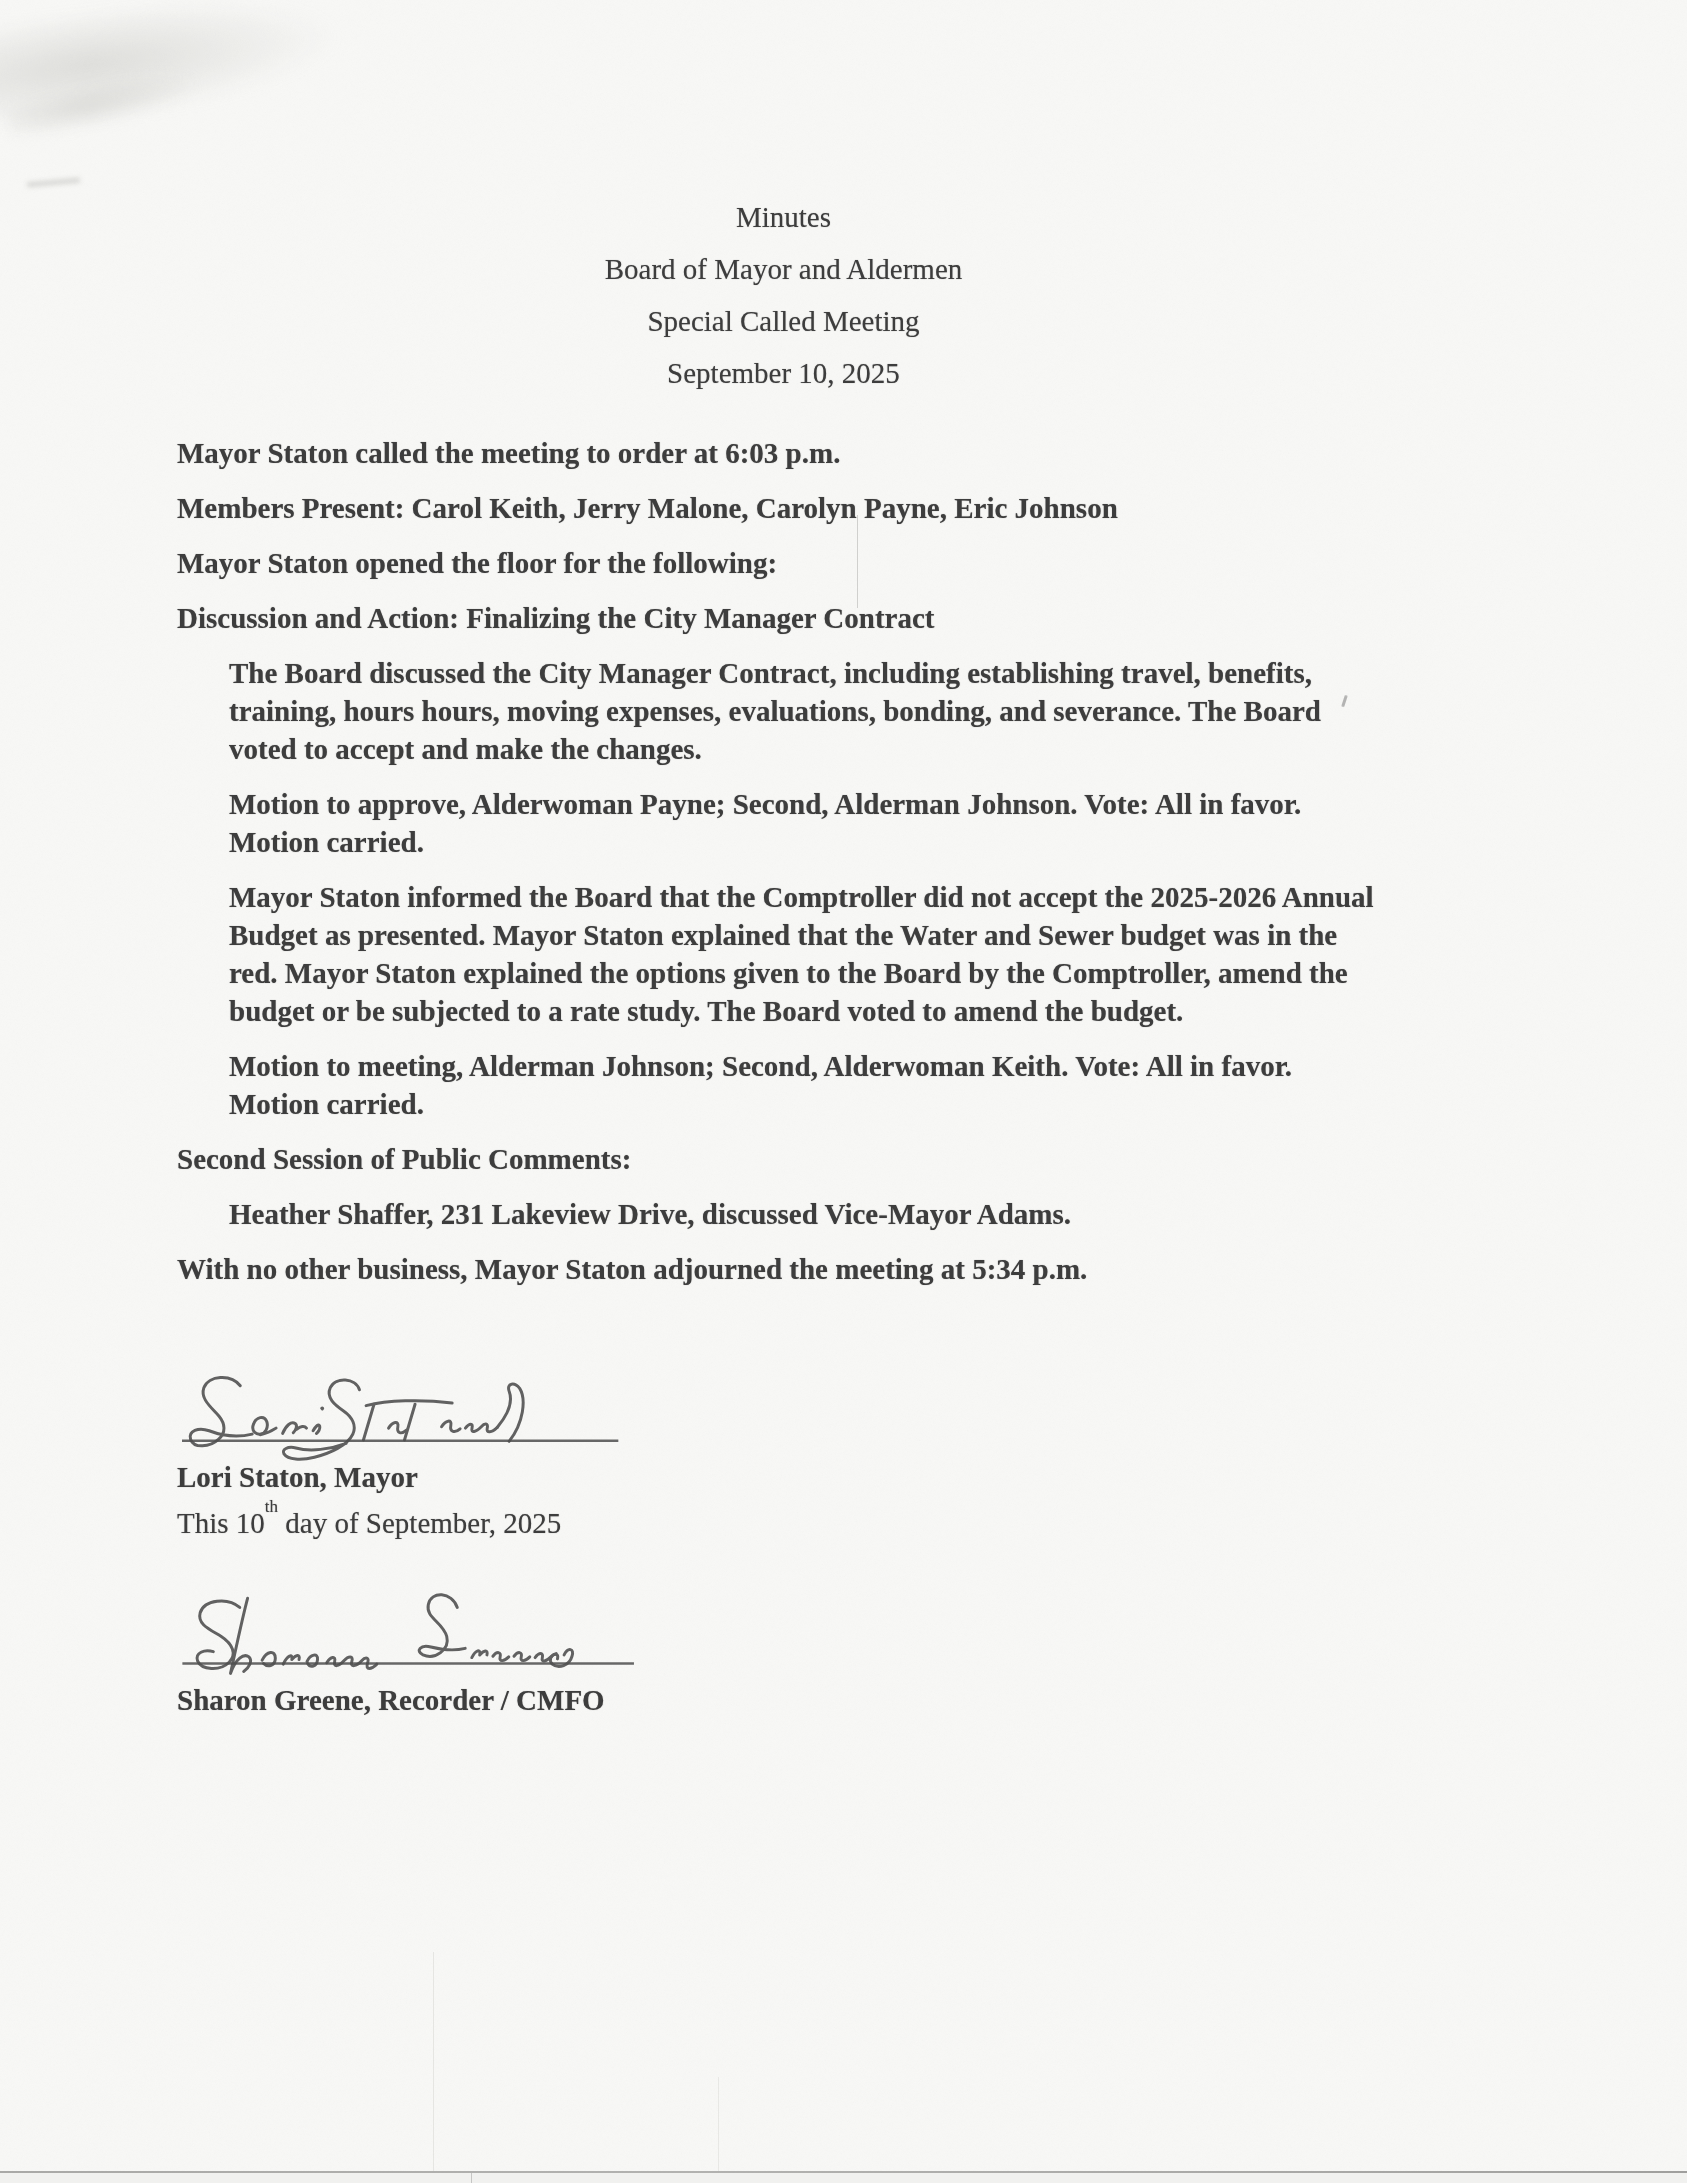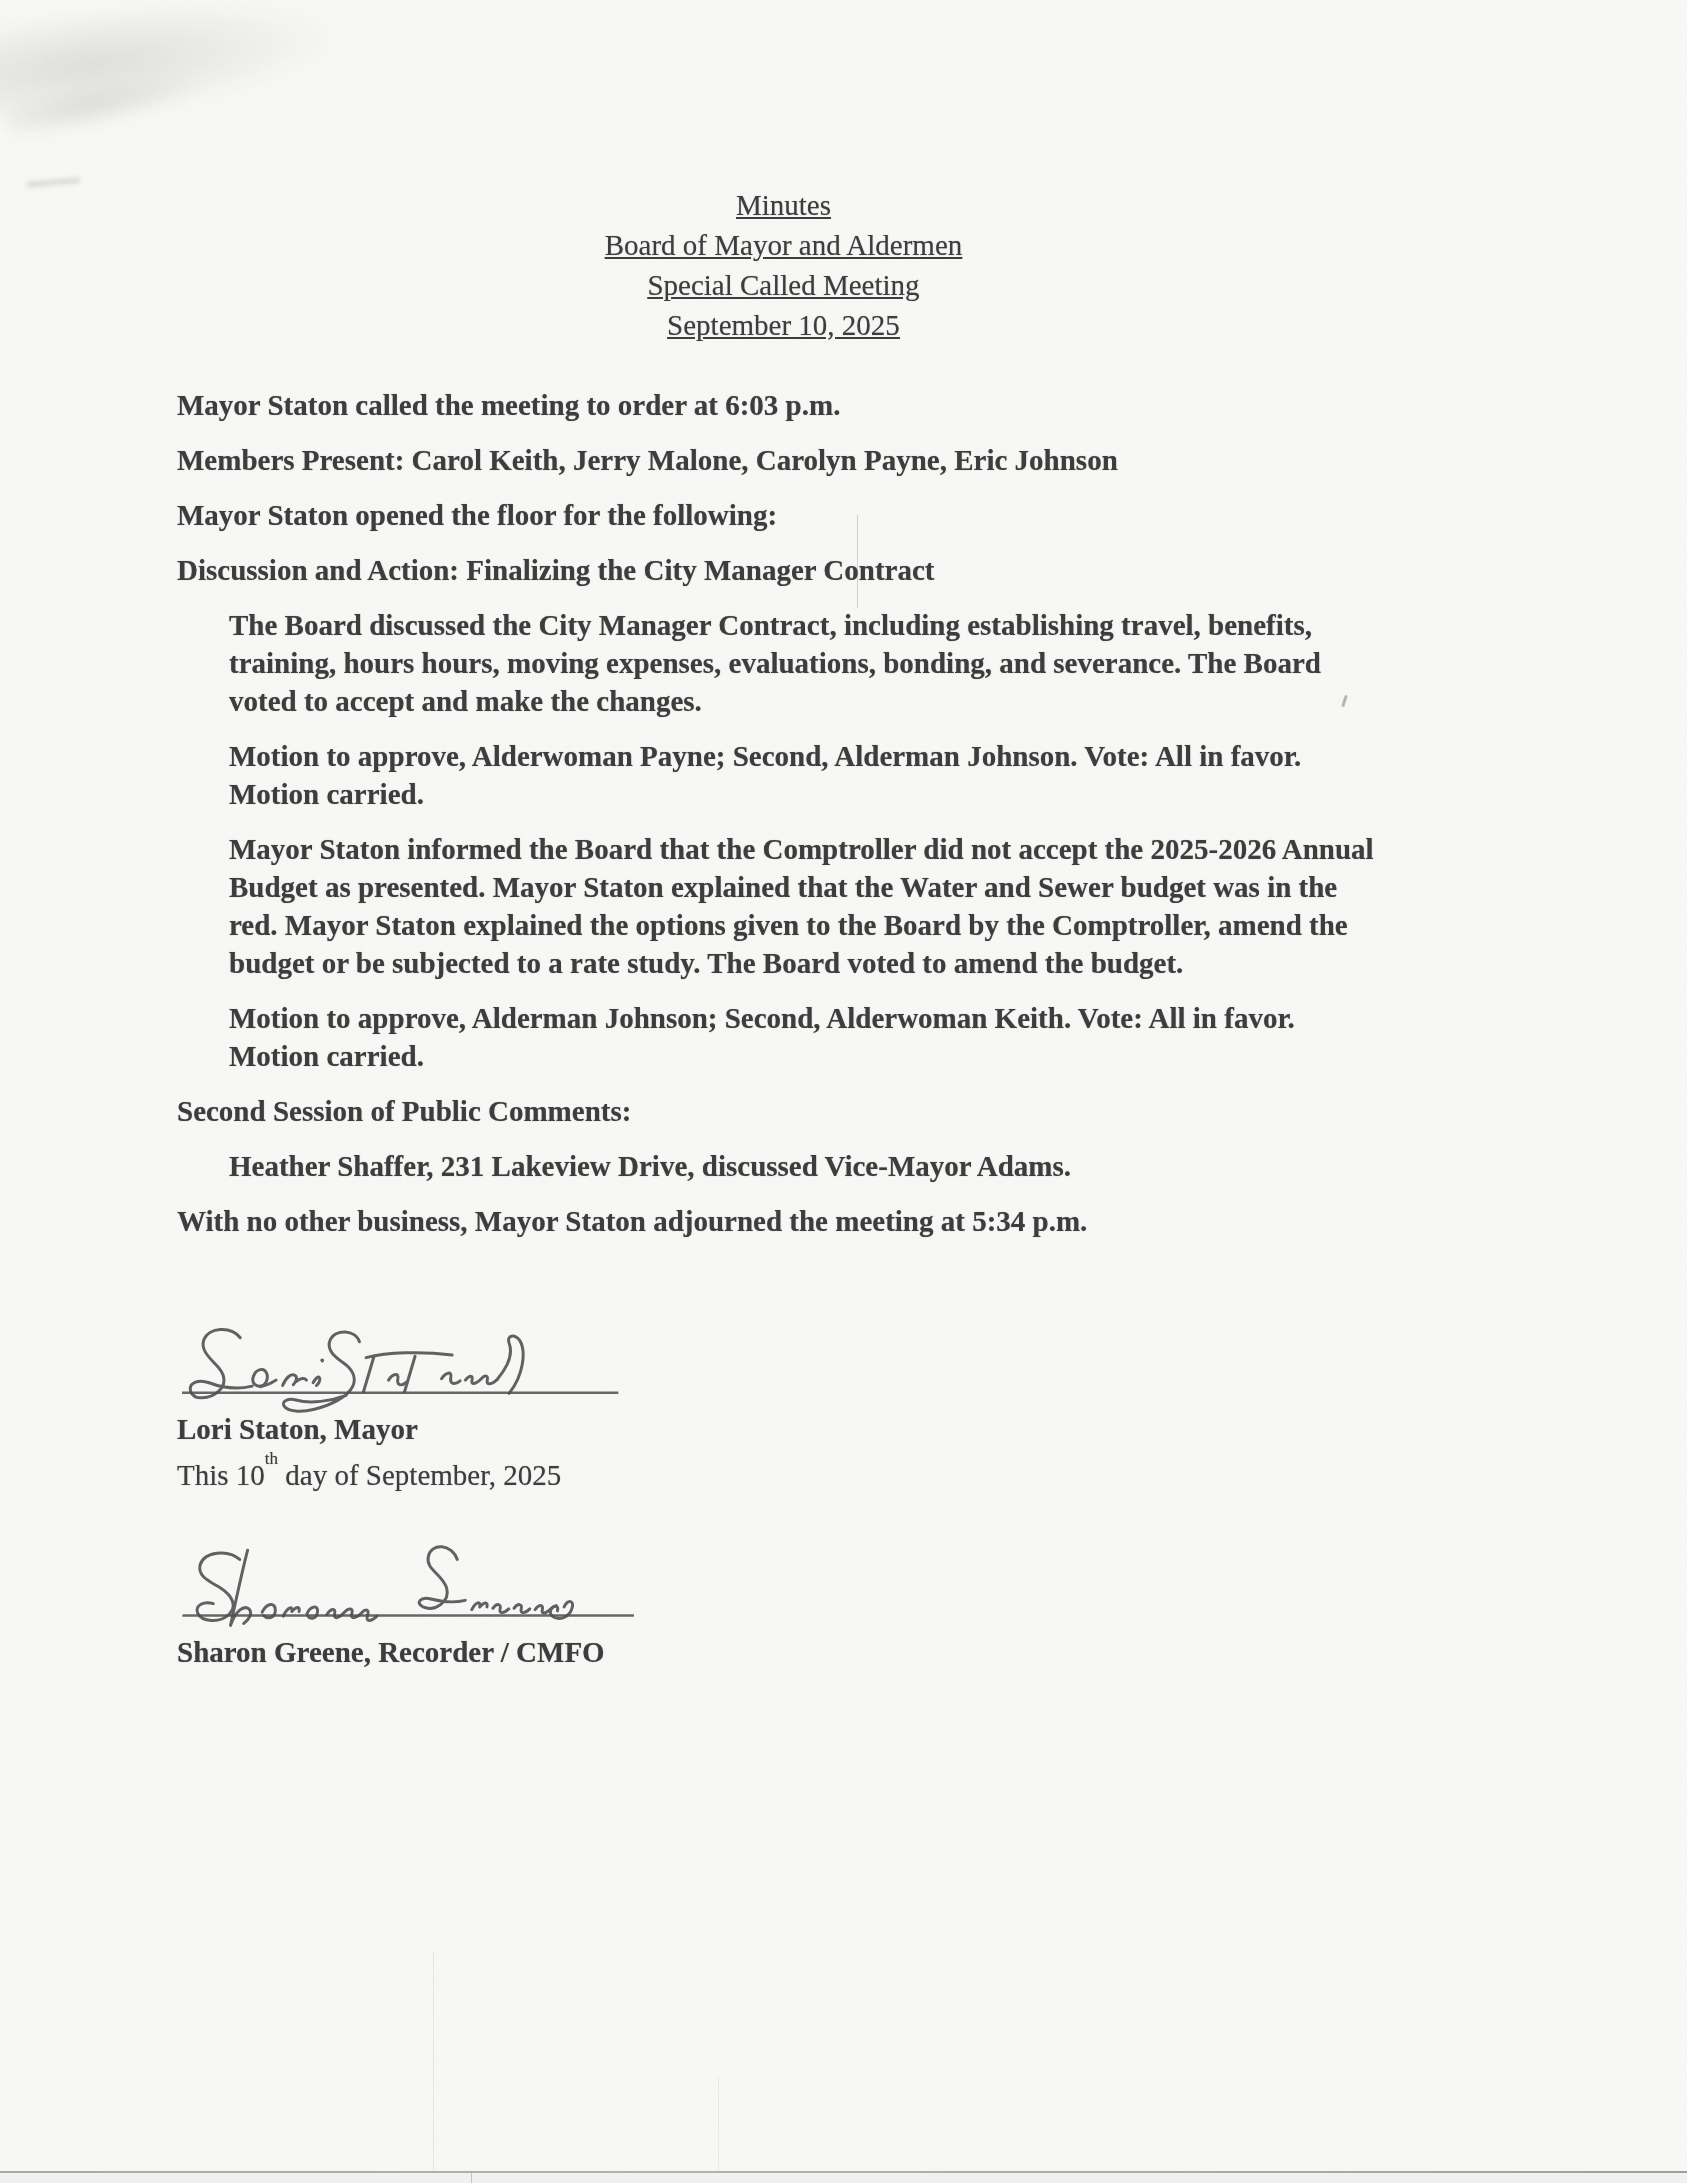--- a/index.html
+++ b/index.html
@@ -64,21 +64,21 @@
 
   
   .content {
     position: absolute; left: 177px; top: 185px; width: 1332px;
     font-size: 29px; line-height: 38px;
     text-shadow: 0 0 1px rgba(61,61,61,0.5);
   }
   .title-block {
     width: 1213px; text-align: center; line-height: 40px; margin: 0 0 41px 0;
   }
-  .title-block p { margin: 0; text-decoration: underline; }
+  .title-block p { margin: 12px; }
   .para { margin: 0 0 17px 0; }
   .para.indent { margin-left: 52px; }
   .ln { display: block; white-space: pre; font-weight: bold; }
   sup.ord {
     font-size: 17px; position: relative; top: -10.6px; line-height: 0;
   }
   .sig-svg { display: block; overflow: visible; }
   .sig-mayor-svg { margin: 87px 0 0 4.6px; }
   .sig-label-mayor { margin: -10px 0 0 0; }
   .date-line { margin: 8px 0 2px 0; }
@@ -140,21 +140,21 @@
       <span class="ln">Motion to approve, Alderwoman Payne; Second, Alderman Johnson. Vote: All in favor.</span>
       <span class="ln">Motion carried.</span>
     </p>
     <p class="para indent">
       <span class="ln">Mayor Staton informed the Board that the Comptroller did not accept the 2025-2026 Annual</span>
       <span class="ln">Budget as presented. Mayor Staton explained that the Water and Sewer budget was in the</span>
       <span class="ln">red. Mayor Staton explained the options given to the Board by the Comptroller, amend the</span>
       <span class="ln">budget or be subjected to a rate study. The Board voted to amend the budget.</span>
     </p>
     <p class="para indent">
-      <span class="ln">Motion to approve, Alderman Johnson; Second, Alderwoman Keith. Vote: All in favor.</span>
+      <span class="ln">Motion to meeting, Alderman Johnson; Second, Alderwoman Keith. Vote: All in favor.</span>
       <span class="ln">Motion carried.</span>
     </p>
     <p class="para">
       <span class="ln">Second Session of Public Comments:</span>
     </p>
     <p class="para indent">
       <span class="ln">Heather Shaffer, 231 Lakeview Drive, discussed Vice-Mayor Adams.</span>
     </p>
     <p class="para">
       <span class="ln">With no other business, Mayor Staton adjourned the meeting at 5:34 p.m.</span>

